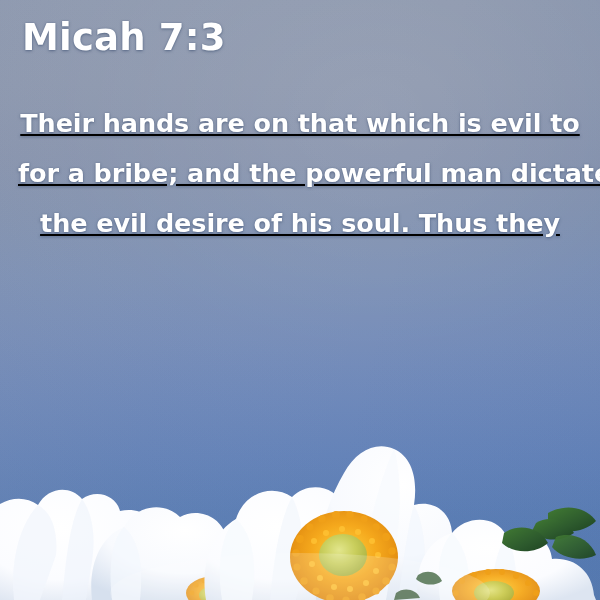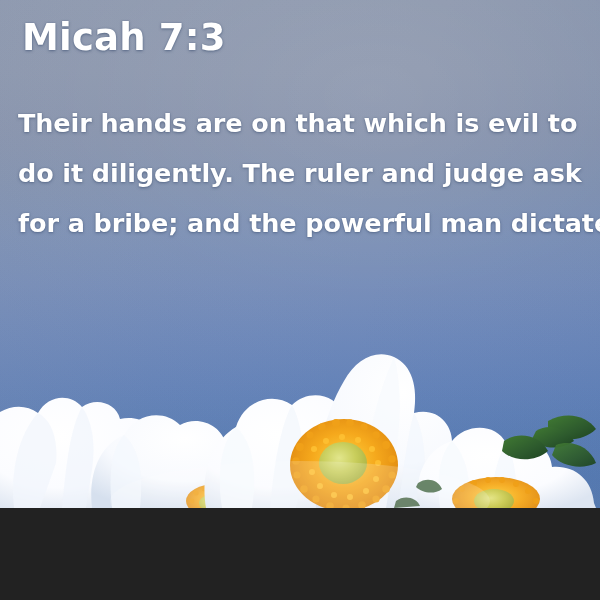--- a/index.html
+++ b/index.html
@@ -3,21 +3,21 @@
 <meta charset="utf-8">
 <style>
   html, body {
     margin: 0;
     padding: 0;
     background: #222;
   }
   #scripture-card {
     position: relative;
     width: 600px;
-    height: 508px;
+    height: 600px;
     overflow: hidden;
     font-family: "DejaVu Sans", sans-serif;
     user-select: none;
   }
 
   
   .sky-base {
     position: absolute;
     inset: 0;
     background: linear-gradient(
@@ -59,21 +59,23 @@
     color: #ffffff;
     letter-spacing: 0.2px;
     text-shadow: 0 1px 3px rgba(45,65,100,0.55), 0 0 1px rgba(60,80,115,0.6);
     white-space: nowrap;
   }
   .verse-body {
     position: absolute;
     left: 0;
     right: 0;
     top: 98px;
+    text-align: center;
     padding: 0 18px;
+    text-decoration: underline;
   }
   .verse-line {
     display: block;
     font-family: "DejaVu Sans", sans-serif;
     font-size: 25.5px;
     font-weight: 700;
     color: #ffffff;
     line-height: 50px;
     letter-spacing: -0.1px;
     text-shadow: 0 1px 3px rgba(45,65,100,0.50), 0 0 1px rgba(60,80,115,0.55);
@@ -243,17 +245,17 @@
       </g>
 
       <ellipse cx="300" cy="178" rx="190" ry="40" fill="#ffffff" opacity="0.18"></ellipse>
     </svg>
   </div>
 
   <div class="verse-title">Micah 7:3</div>
 
   <div class="verse-body">
     <span class="verse-line">Their hands are on that which is evil to</span>
-    <span class="verse-line">do it diligently. The ruler and judge ask</span>
     <span class="verse-line">for a bribe; and the powerful man dictates</span>
+    <span class="verse-line">the evil desire of his soul. Thus they</span>
   </div>
 
 </div>
 
 </body></html>

